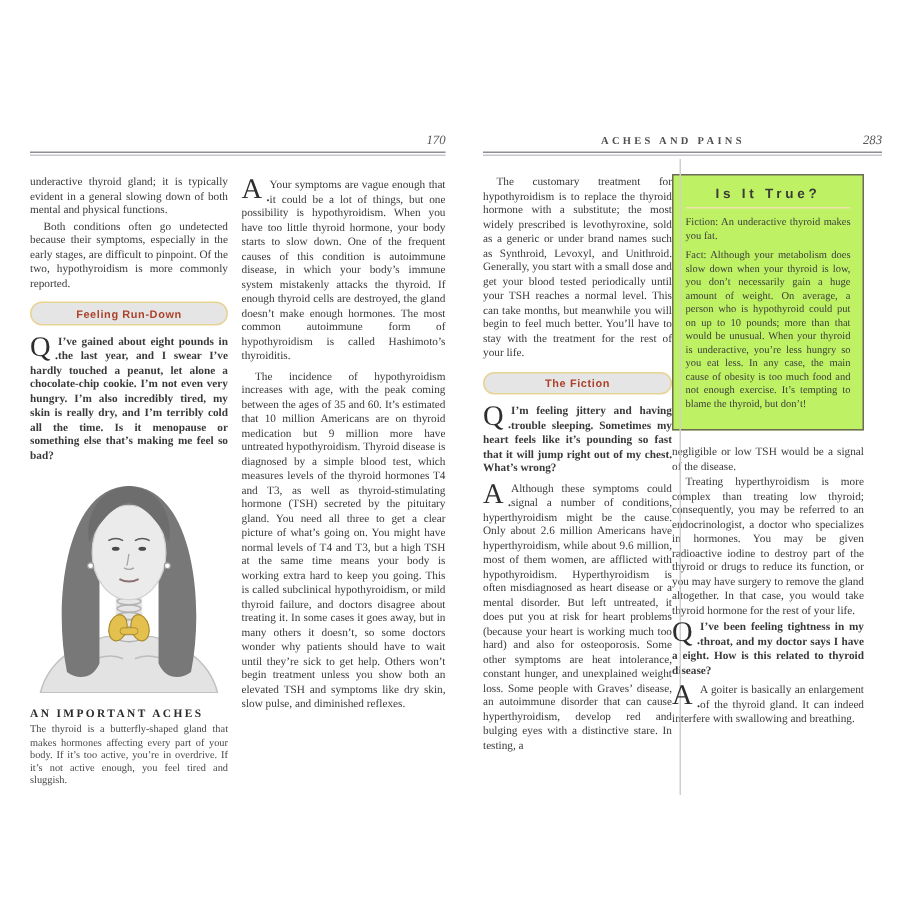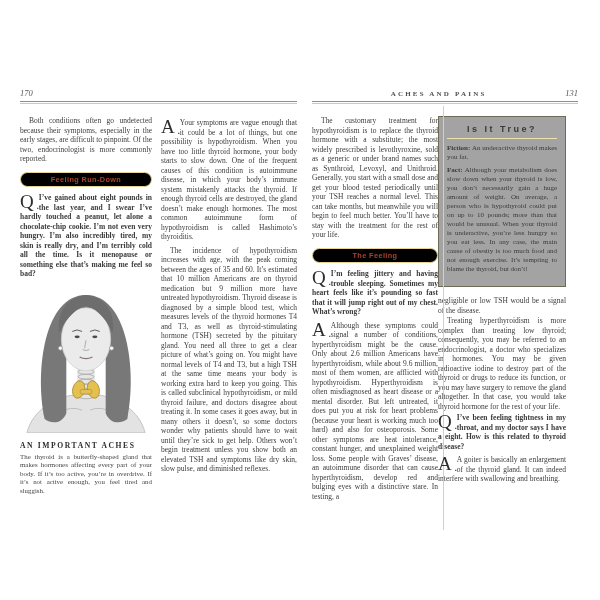--- a/index.html
+++ b/index.html
@@ -2,80 +2,81 @@
 <html><head>
 <meta charset="utf-8">
 <style>
   html,body{margin:0;padding:0;}
   body{
     width:600px;height:600px;background:#ffffff;position:relative;overflow:hidden;
     font-family:"Liberation Serif","DejaVu Serif",serif;color:#3a3a3a;
   }
   .page{position:absolute;top:88px;}
   .page-left{left:20px;width:277px;}
-  .page-right{left:312px;width:266px;}
+  .page-right{left:322px;width:266px;}
 
   
-  .head{display:flex;align-items:baseline;font-size:8px;color:#4a4a4a;}
+  .head{display:flex;align-items:baseline;font-size:8px;color:#4a4a4a;justify-content:flex-end;}
   .folio{font-style:italic;font-size:8.5px;color:#555;}
   .running{flex:1;text-align:center;font-size:7px;letter-spacing:2.2px;color:#4f4f4f;font-weight:bold;}
   .head-rule{margin-top:3px;height:1px;border-top:1.6px solid #8d8d93;border-bottom:1px solid #c8c8cc;}
 
   .cols{display:flex;margin-top:12px;}
   .page-left .col1{width:132px;margin-right:9px;}
   .page-left .col2{width:136px;}
   .page-right .col1{width:126px;}
   .page-right .col2{width:128px;}
   .col-divider{position:absolute;left:131px;top:18px;height:424px;width:1px;background:#cfcfcd;}
 
   p.body{margin:0 0 1px 0;font-size:7.5px;line-height:9.5px;text-align:justify;}
   p.indent{text-indent:9px;}
 
   .pill{
-    margin:8px 0 6px 0;background:#000000;border:1px solid #e7d393;border-radius:9px;
+    margin:8px 0 6px 0;background:#e5e5e5;border:1px solid #e7d393;border-radius:9px;
     text-align:center;padding:2.5px 0 2px 0;
     font-family:"Liberation Sans","DejaVu Sans",sans-serif;font-weight:bold;
     font-size:7.3px;color:#ad422b;letter-spacing:0.4px;
   }
 
   .qa{margin:2px 0 4px 0;font-size:7.5px;line-height:9.5px;text-align:justify;}
   .qa .qtext{font-weight:bold;}
   .dropcap{
     float:left;position:relative;font-size:19px;line-height:16px;
     padding:1px 5px 0 0;color:#2e2e2e;
   }
   .dropcap .dcdot{position:absolute;right:0px;bottom:-1px;font-size:8px;font-weight:bold;line-height:8px;}
 
   .figure{margin:6px 0 4px 0;text-align:center;}
   .cap-title{font-size:7.6px;letter-spacing:1.6px;font-weight:bold;color:#2b2b2b;margin:3px 0 3px 0;}
   .cap-text{font-size:6.9px;line-height:8.6px;text-align:justify;color:#454545;}
 
   .sidebar{
-    background:#a3a3a3;border:1px solid #6d6a58;padding:7px 8px 8px 8px;margin-bottom:9px;
+    background:#bef264;border:1px solid #6d6a58;padding:7px 8px 8px 8px;margin-bottom:9px;
   }
   .sidebar-title{
     font-family:"Liberation Sans","DejaVu Sans",sans-serif;font-weight:bold;
     font-size:9px;letter-spacing:2.5px;text-align:center;color:#3a3a38;
     padding-bottom:4px;border-bottom:1px solid #efe2b0;margin-bottom:5px;
   }
   .sidebar p{margin:0 0 4px 0;font-size:7px;line-height:9px;text-align:justify;}
-  .sidebar .lbl{font-weight:bold;}
+  .sidebar .lbl{font-weight:normal;}
 </style>
 </head>
 <body>
 
 <div class="page page-left">
   <div class="head">
     <span class="folio">170</span>
   </div>
   <div class="head-rule"></div>
 
   <div class="cols">
     <div class="col1">
-      <p class="body indent">Both conditions often go undetected because their symptoms, especially in the early stages, are difficult to pinpoint. Of the two, endocrinologist is more commonly reported.</p>
+      <p class="body">underactive thyroid gland; it is typically evident in a general slowing down of both mental and physical functions.</p>
+      <p class="body indent">Both conditions often go undetected because their symptoms, especially in the early stages, are difficult to pinpoint. Of the two, hypothyroidism is more commonly reported.</p>
 
       <div class="pill">Feeling Run-Down</div>
 
       <div class="qa">
         <span class="dropcap"><span>Q</span><span class="dcdot">.</span></span><span class="qtext">I’ve gained about eight pounds in the last year, and I swear I’ve hardly touched a peanut, let alone a chocolate-chip cookie. I’m not even very hungry. I’m also incredibly tired, my skin is really dry, and I’m terribly cold all the time. Is it menopause or something else that’s making me feel so bad?</span>
       </div>
 
       <div class="figure">
         <svg width="126" height="148" viewBox="0 0 128 150">
 
@@ -124,31 +125,31 @@
         <span class="dropcap"><span>A</span><span class="dcdot">.</span></span><span>Your symptoms are vague enough that it could be a lot of things, but one possibility is hypothyroidism. When you have too little thyroid hormone, your body starts to slow down. One of the frequent causes of this condition is autoimmune disease, in which your body’s immune system mistakenly attacks the thyroid. If enough thyroid cells are destroyed, the gland doesn’t make enough hormones. The most common autoimmune form of hypothyroidism is called Hashimoto’s thyroiditis.</span>
       </div>
       <p class="body indent">The incidence of hypothyroidism increases with age, with the peak coming between the ages of 35 and 60. It’s estimated that 10 million Americans are on thyroid medication but 9 million more have untreated hypothyroidism. Thyroid disease is diagnosed by a simple blood test, which measures levels of the thyroid hormones T4 and T3, as well as thyroid-stimulating hormone (TSH) secreted by the pituitary gland. You need all three to get a clear picture of what’s going on. You might have normal levels of T4 and T3, but a high TSH at the same time means your body is working extra hard to keep you going. This is called subclinical hypothyroidism, or mild thyroid failure, and doctors disagree about treating it. In some cases it goes away, but in many others it doesn’t, so some doctors wonder why patients should have to wait until they’re sick to get help. Others won’t begin treatment unless you show both an elevated TSH and symptoms like dry skin, slow pulse, and diminished reflexes.</p>
     </div>
   </div>
 </div>
 
 <div class="page page-right">
   <div class="head">
     <span class="running">ACHES AND PAINS</span>
-    <span class="folio">131</span>
+    <span class="folio">283</span>
   </div>
   <div class="head-rule"></div>
 
   <div class="col-divider"></div>
 
   <div class="cols">
     <div class="col1">
       <p class="body indent">The customary treatment for hypothyroidism is to replace the thyroid hormone with a substitute; the most widely prescribed is levothyroxine, sold as a generic or under brand names such as Synthroid, Levoxyl, and Unithroid. Generally, you start with a small dose and get your blood tested periodically until your TSH reaches a normal level. This can take months, but meanwhile you will begin to feel much better. You’ll have to stay with the treatment for the rest of your life.</p>
 
-      <div class="pill">The Feeling</div>
+      <div class="pill">The Fiction</div>
 
       <div class="qa">
         <span class="dropcap"><span>Q</span><span class="dcdot">.</span></span><span class="qtext">I’m feeling jittery and having trouble sleeping. Sometimes my heart feels like it’s pounding so fast that it will jump right out of my chest. What’s wrong?</span>
       </div>
 
       <div class="qa">
         <span class="dropcap"><span>A</span><span class="dcdot">.</span></span><span>Although these symptoms could signal a number of conditions, hyperthyroidism might be the cause. Only about 2.6 million Americans have hyperthyroidism, while about 9.6 million, most of them women, are afflicted with hypothyroidism. Hyperthyroidism is often misdiagnosed as heart disease or a mental disorder. But left untreated, it does put you at risk for heart problems (because your heart is working much too hard) and also for osteoporosis. Some other symptoms are heat intolerance, constant hunger, and unexplained weight loss. Some people with Graves’ disease, an autoimmune disorder that can cause hyperthyroidism, develop red and bulging eyes with a distinctive stare. In testing, a</span>
       </div>
     </div>
 

